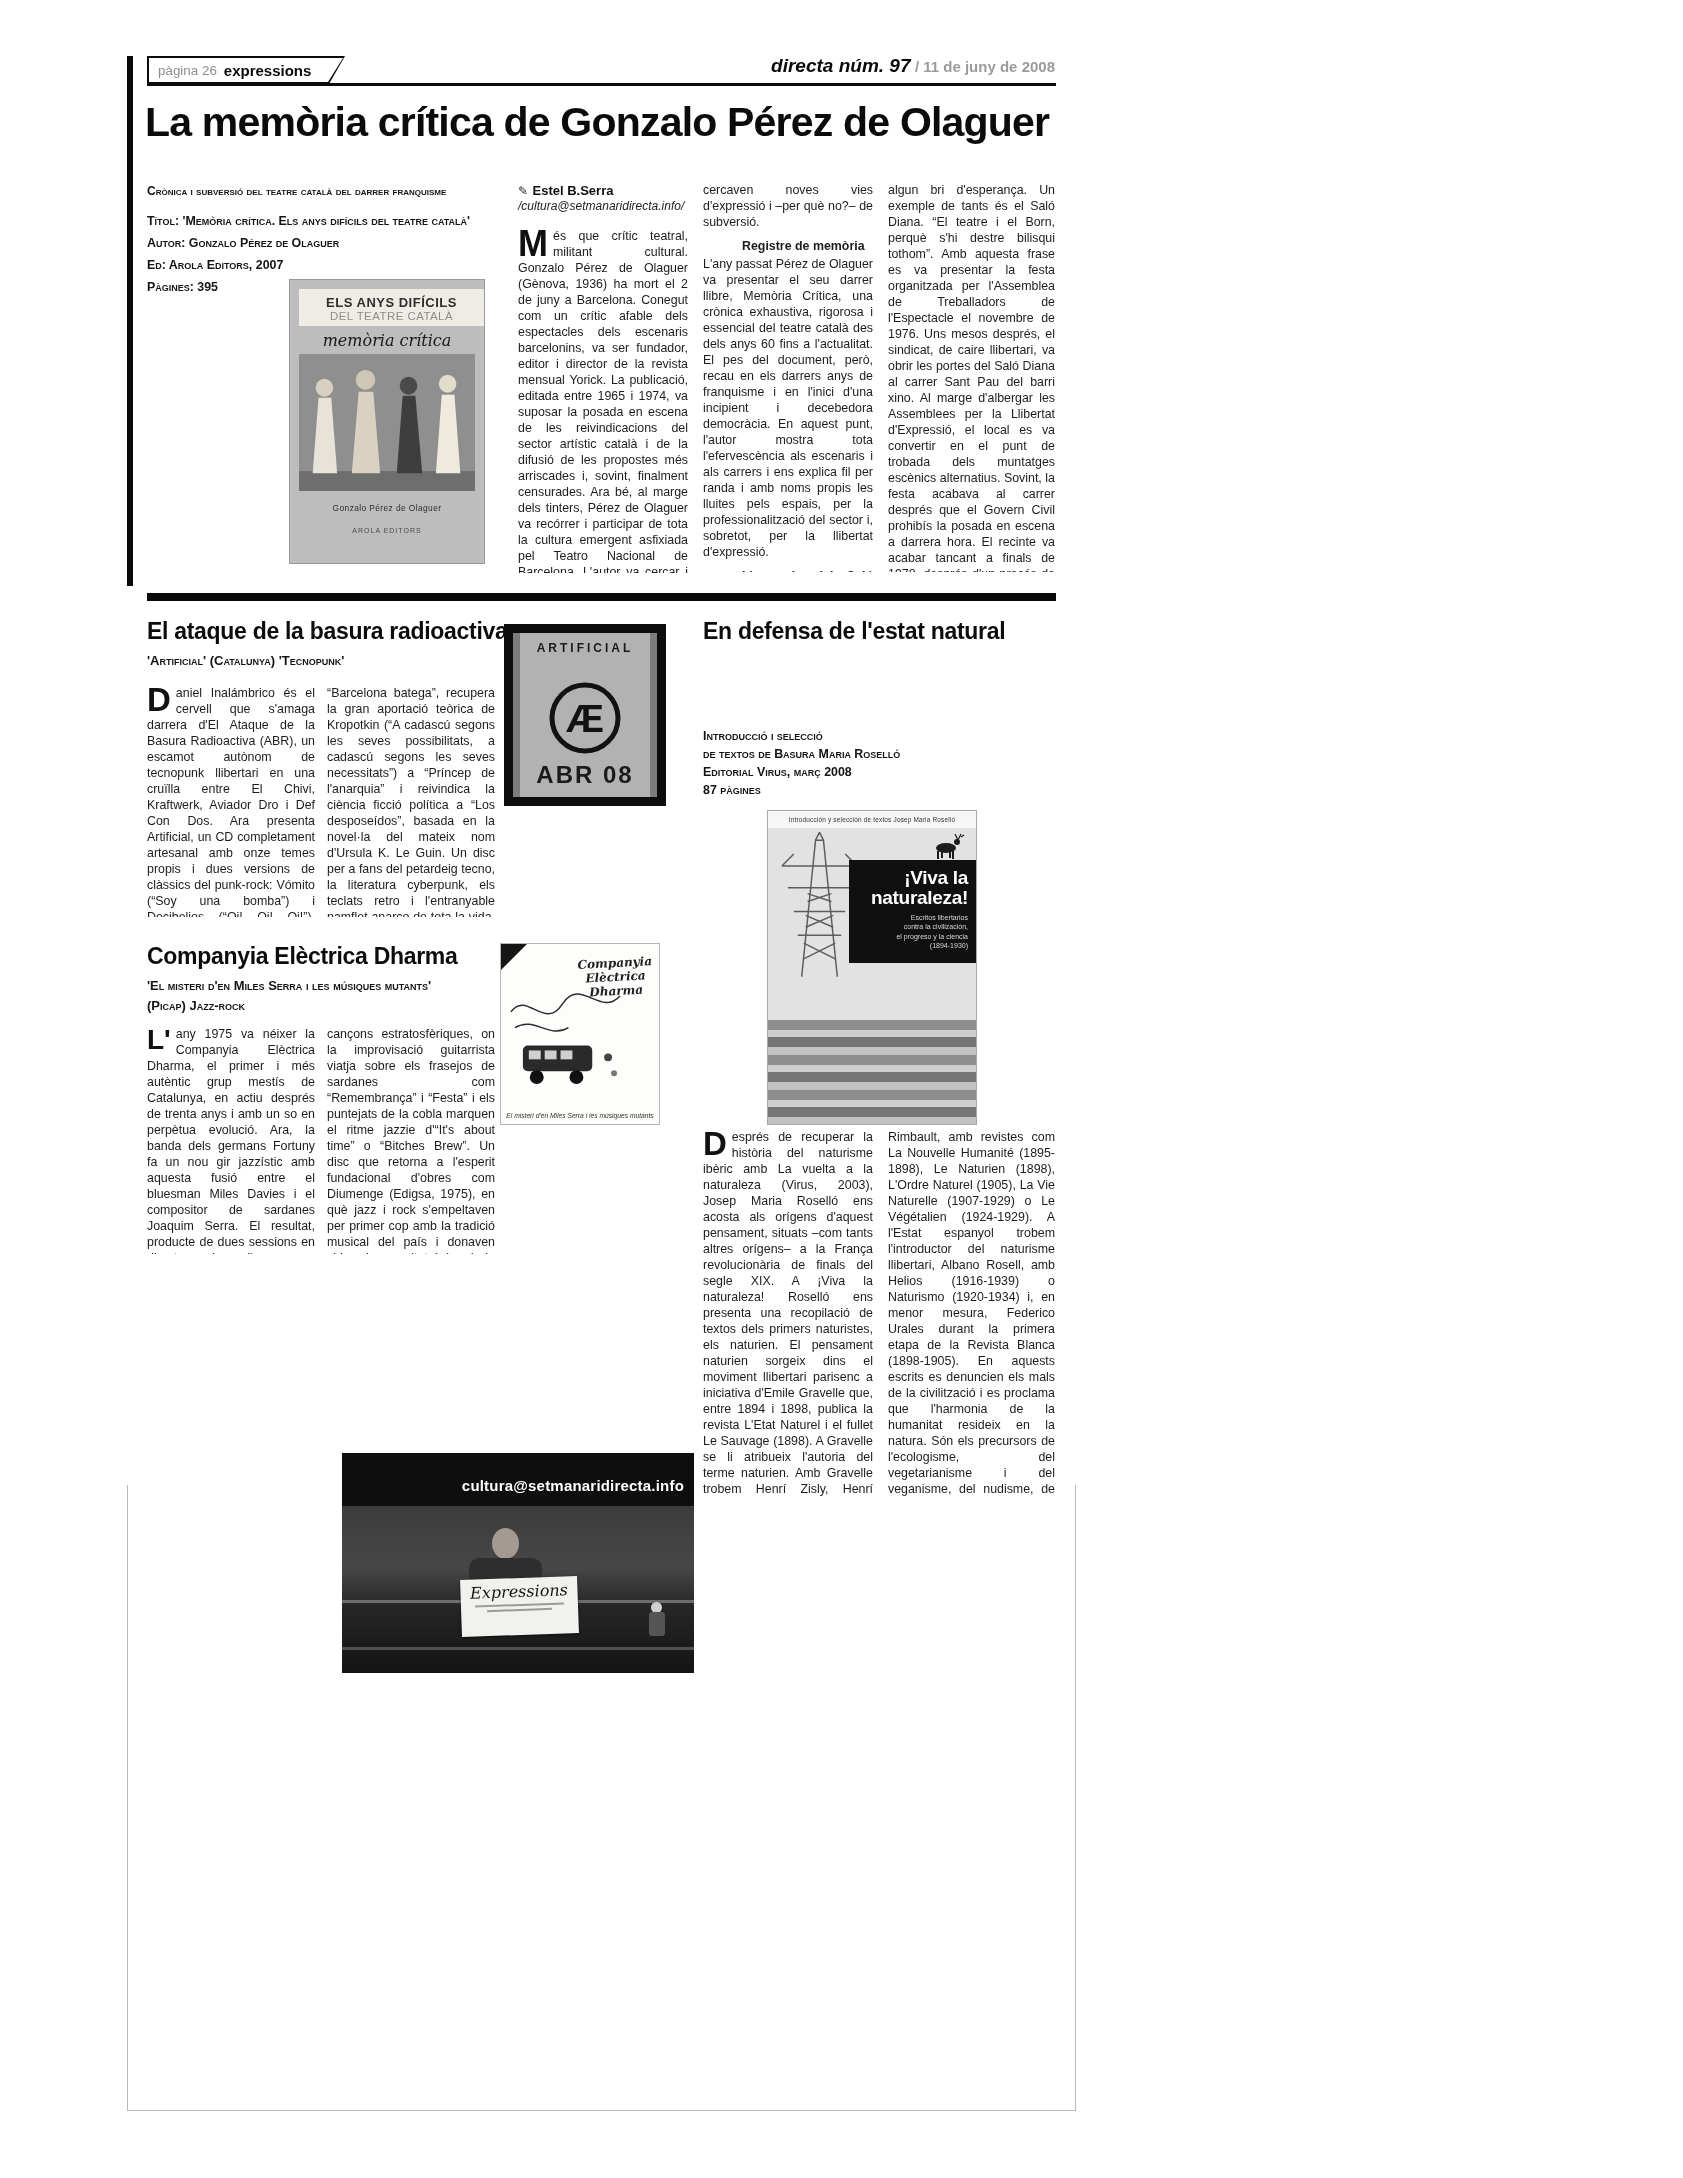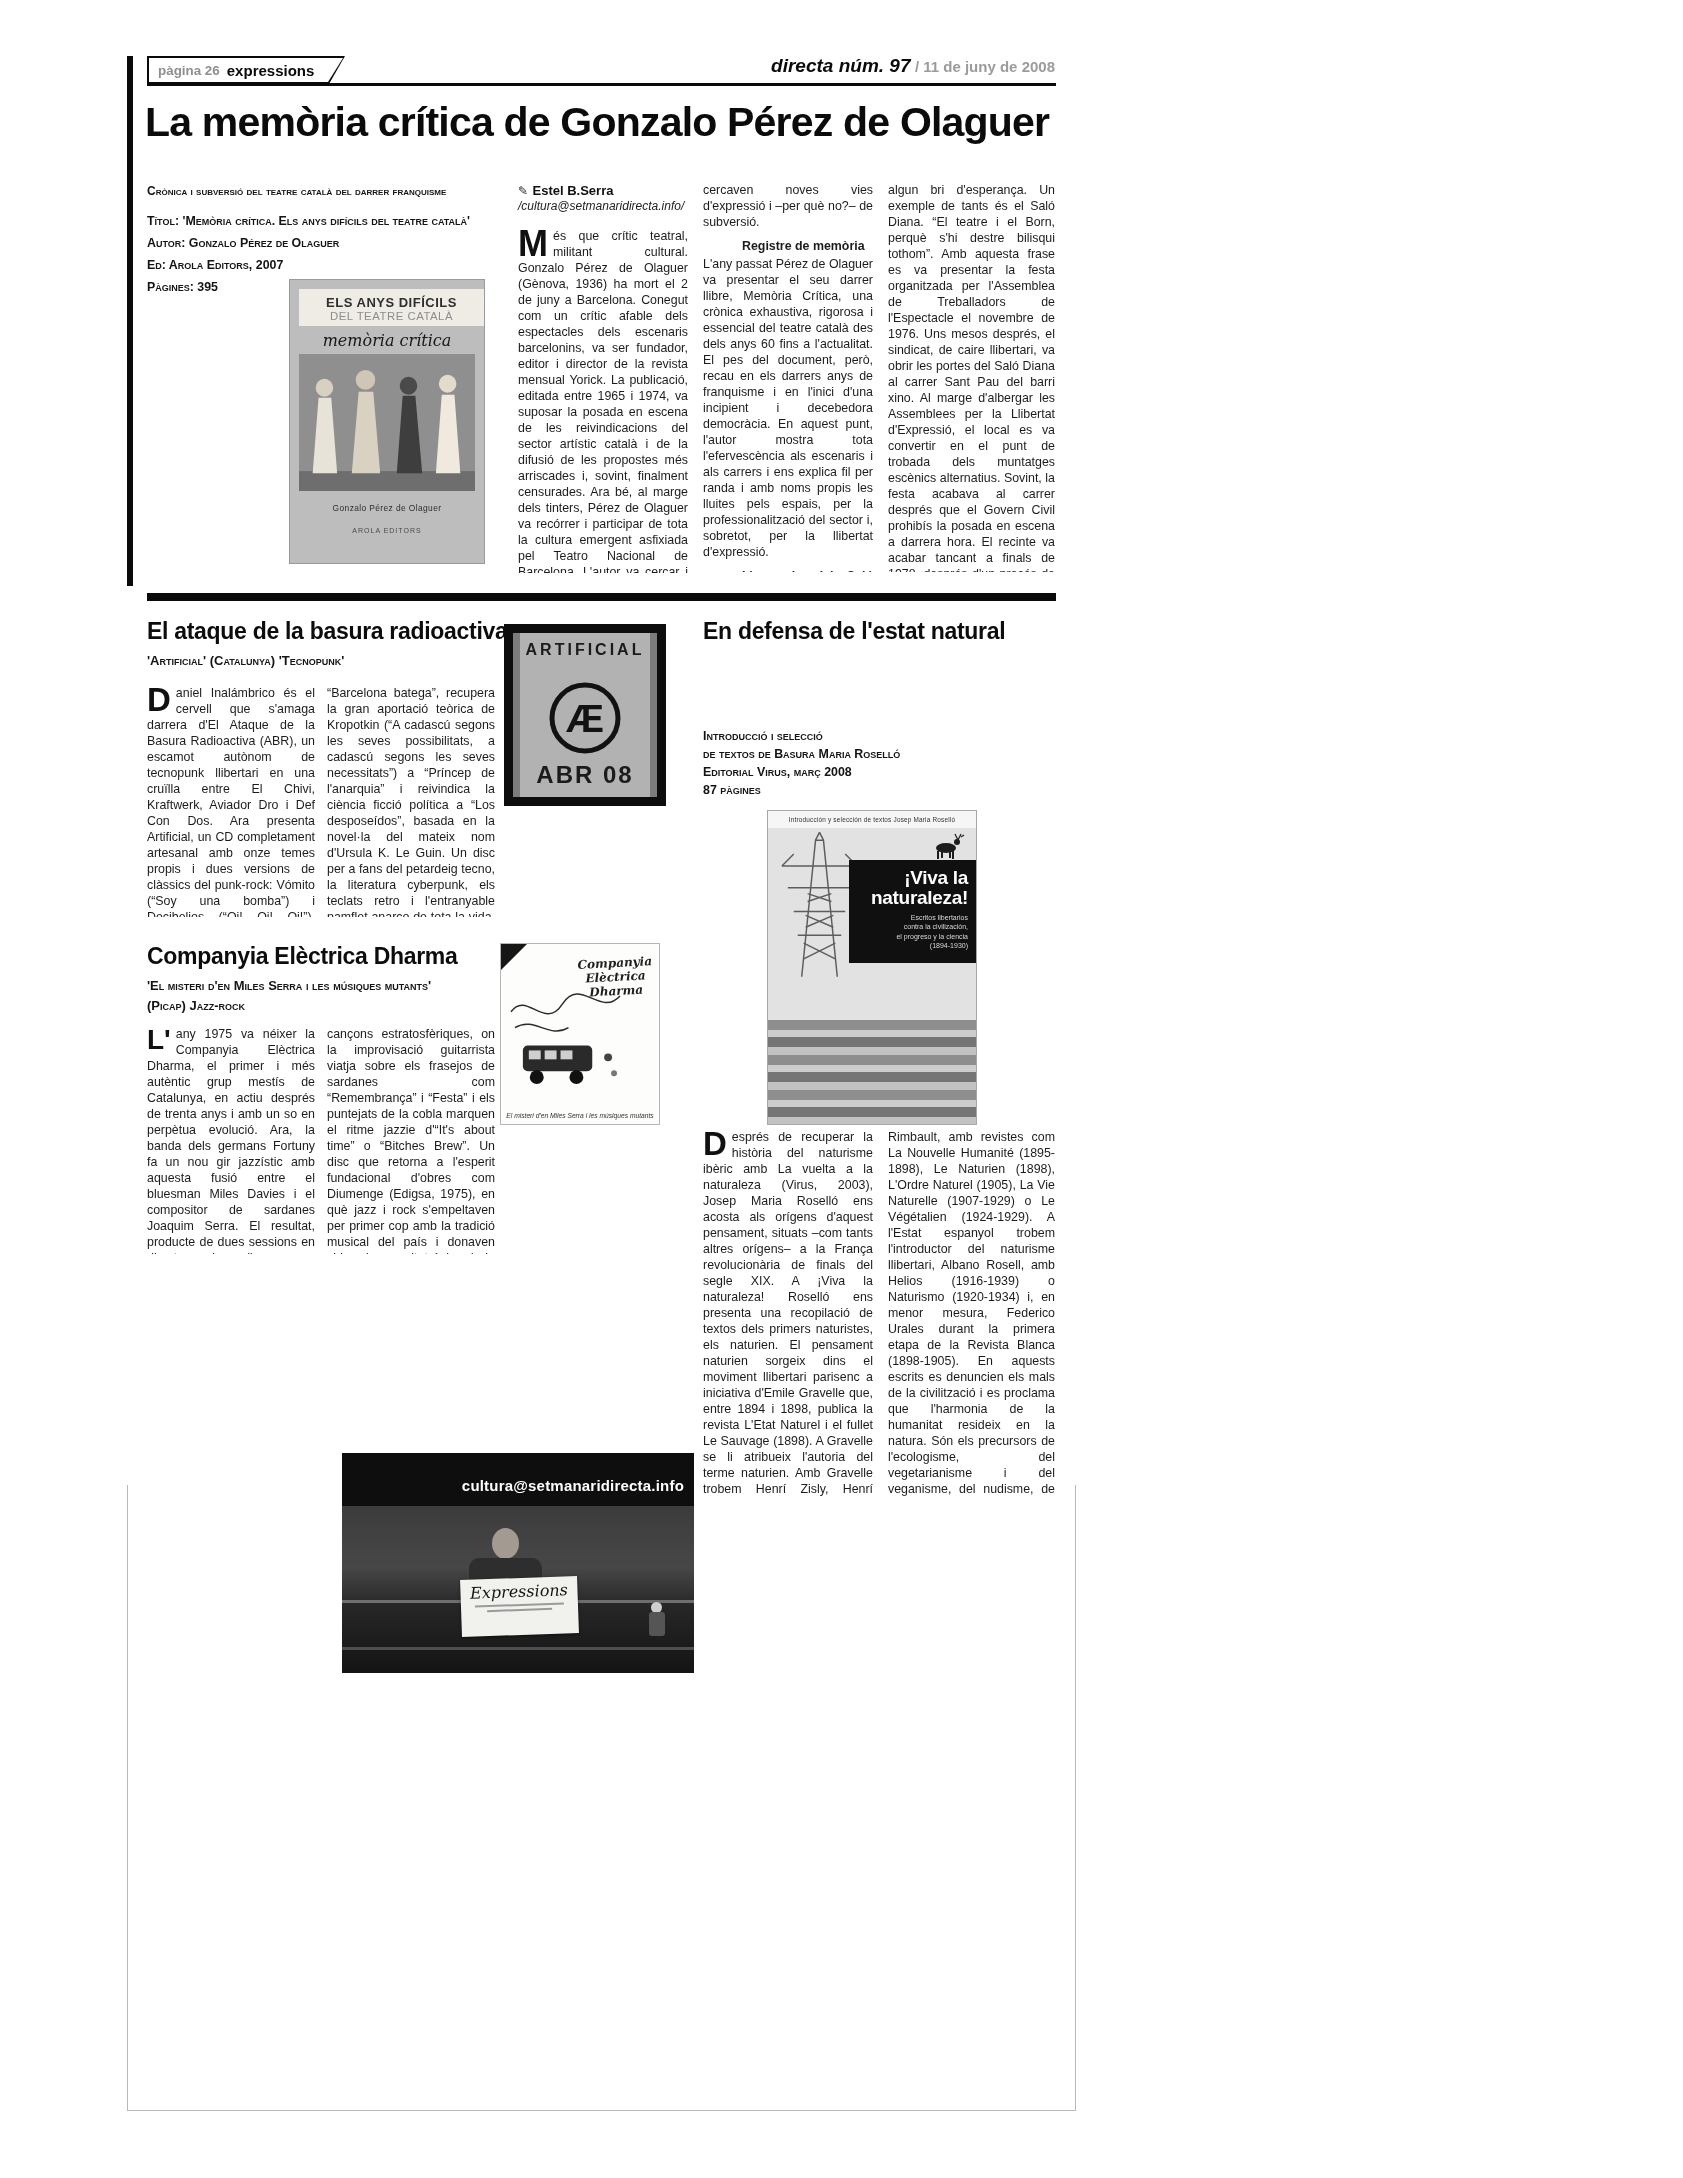--- a/index.html
+++ b/index.html
@@ -34,21 +34,21 @@
   .cover-mem .script{text-align:center;font-family:"DejaVu Serif",serif;font-style:italic;
                      font-size:16px;color:#181818;margin:5px 0 4px 0;}
   .cover-mem .photo{margin:0 9px;height:137px;background:#8f8f8f;position:relative;overflow:hidden;}
   .cover-mem .author{font-size:8.4px;color:#2e2e2e;text-align:center;margin-top:12px;letter-spacing:0.4px;}
   .cover-mem .pub{font-size:7px;color:#4a4a4a;text-align:center;margin-top:14px;letter-spacing:1px;}
   
   .cover-abr{background:#0d0d0d;box-sizing:border-box;padding:9px;}
   .cover-abr .inner{position:relative;width:100%;height:100%;background:#b2b2b2;}
   .cover-abr .side{position:absolute;top:0;bottom:0;width:7px;background:#7c7c7c;}
   .cover-abr .top-label{position:absolute;top:8px;left:0;right:0;text-align:center;
-       font-weight:800;font-size:16px;letter-spacing:3px;color:#1b1b1b;}
+       font-weight:800;font-size:12px;letter-spacing:3px;color:#1b1b1b;}
   .cover-abr .ring{position:absolute;left:50%;top:52%;transform:translate(-50%,-50%);
        width:61px;height:61px;border:5px solid #121212;border-radius:50%;
        display:flex;align-items:center;justify-content:center;}
   .cover-abr .ae{font-weight:900;font-size:38px;color:#121212;line-height:1;}
   .cover-abr .bottom-label{position:absolute;bottom:8px;left:0;right:0;text-align:center;
        font-weight:800;font-size:24px;letter-spacing:2px;color:#1b1b1b;}
   
   .cover-viva{background:#e2e2e2;border:1px solid #a8a8a8;box-sizing:border-box;overflow:hidden;}
   .cover-viva .credit{height:17px;background:#f6f6f6;font-size:6.4px;color:#333;
         display:flex;align-items:center;justify-content:center;letter-spacing:0.2px;}
@@ -89,21 +89,21 @@
 
 <div class="page">
 
   <div class="abs rule" style="left:127px;top:56px;width:6px;height:530px;"></div>
   <div class="abs hairline" style="left:127px;top:1485px;width:1px;height:626px;"></div>
   <div class="abs hairline" style="left:1075px;top:1485px;width:1px;height:626px;"></div>
   <div class="abs hairline" style="left:127px;top:2110px;width:949px;height:1px;"></div>
 
   <div class="abs tab-outer" style="left:147px;top:56px;width:198px;height:28px;">
     <div class="tab-inner">
-      <span style="font-size:13.4px;font-weight:bold;color:#8f8f8f;">pàgina 26</span>
+      <span style="font-size:13.4px;font-weight:normal;color:#8f8f8f;">pàgina 26</span>
       <span style="font-size:15px;font-weight:800;color:#0a0a0a;">expressions</span>
     </div>
   </div>
   <div class="abs" style="left:594px;top:55px;width:461px;text-align:right;">
     <span class="masthead">directa núm. 97</span>
     <span class="issue-date">/ 11 de juny de 2008</span>
   </div>
   <div class="abs rule" style="left:147px;top:83px;width:909px;height:3px;"></div>
 
   <div class="abs main-title" style="left:145px;top:99px;">La memòria crítica de Gonzalo Pérez de Olaguer</div>

